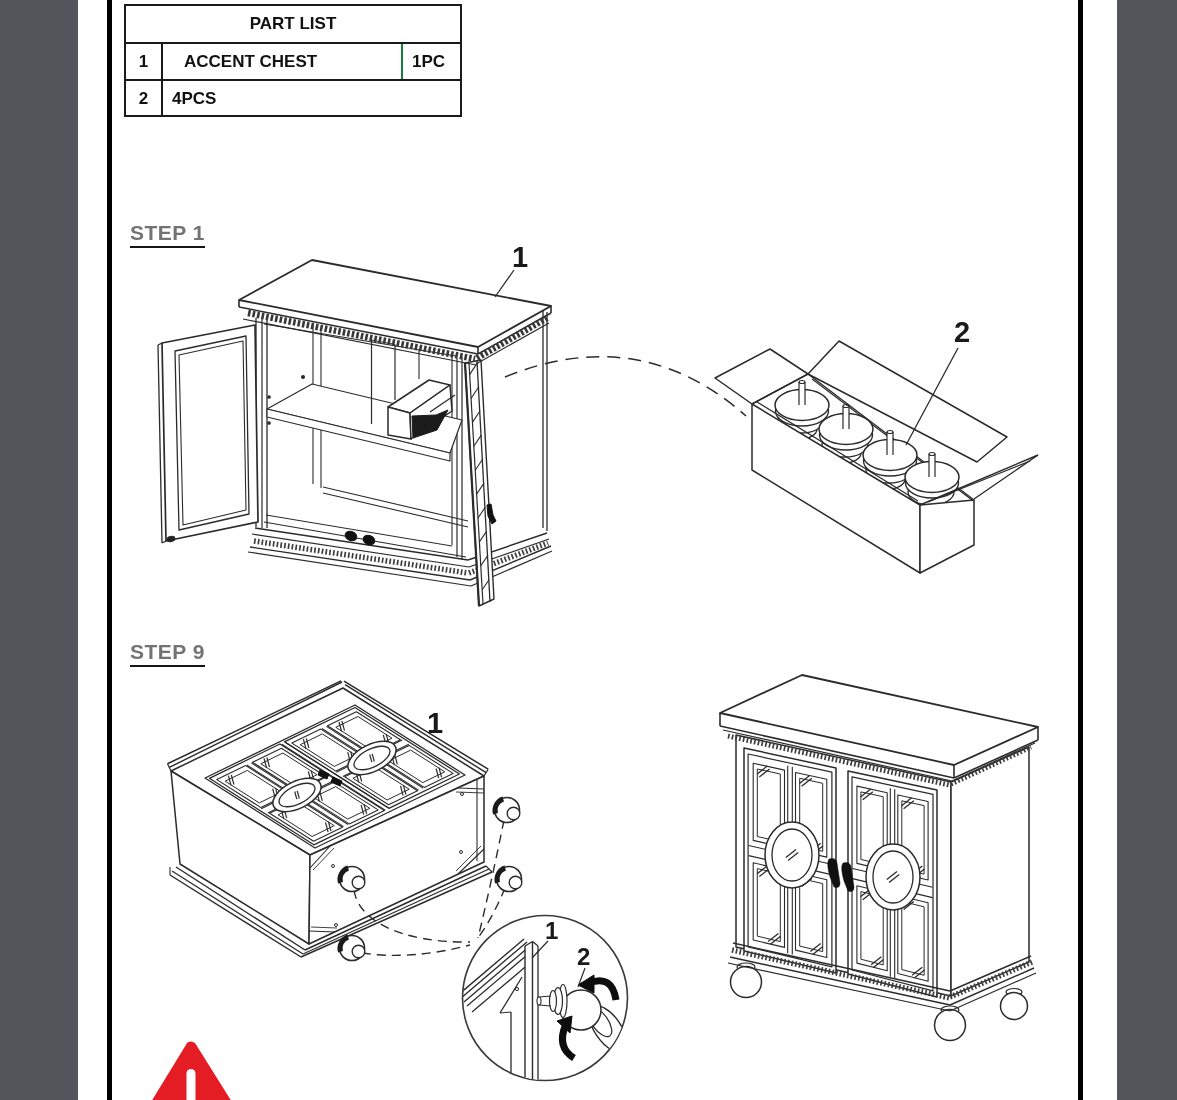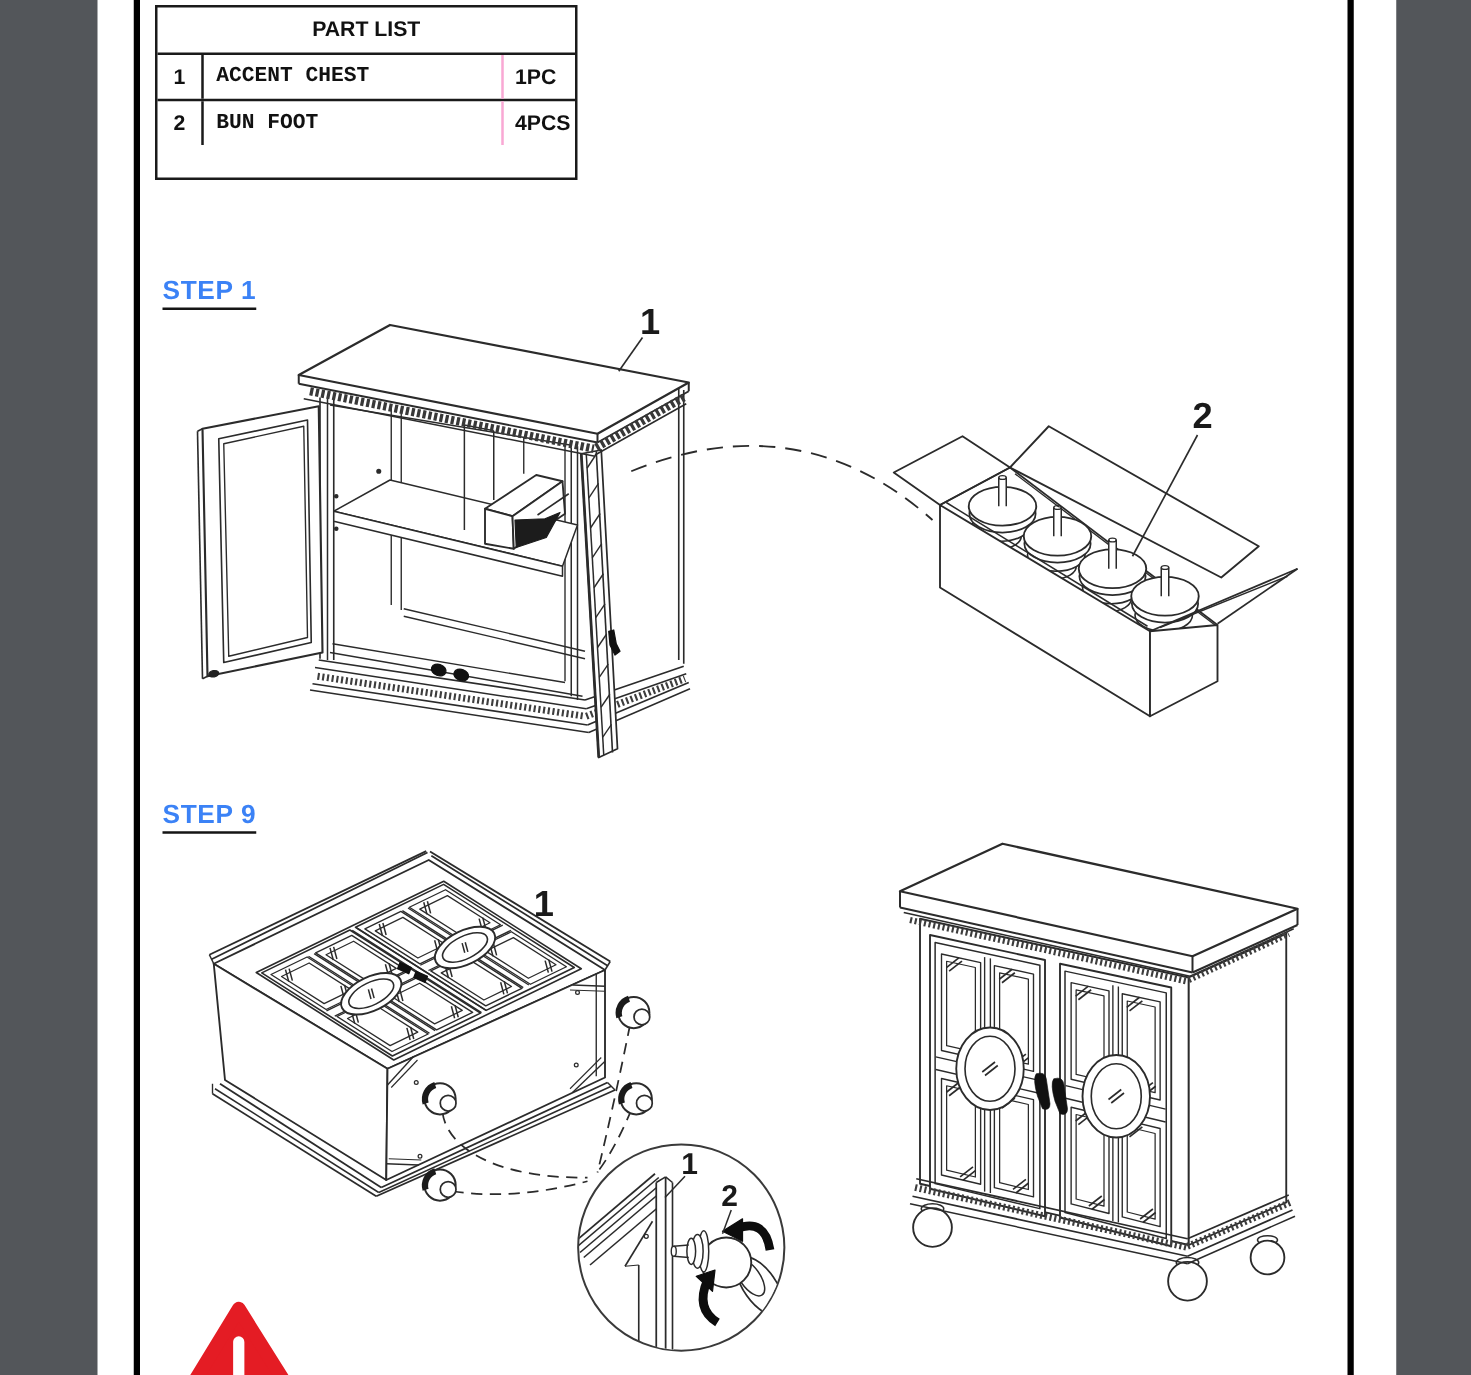--- a/index.html
+++ b/index.html
@@ -1,46 +1,45 @@
 <!DOCTYPE html>
 <html><head><meta charset="utf-8">
 <style>
 html,body{margin:0;padding:0;}
 body{width:1177px;height:1100px;position:relative;background:#fff;overflow:hidden;
       font-family:"Liberation Sans",sans-serif;}
 .gl{position:absolute;top:0;left:0;width:78px;height:1100px;background:#53565a;}
 .gr{position:absolute;top:0;left:1117px;width:60px;height:1100px;background:#53565a;}
 .bl{position:absolute;top:0;left:107px;width:5px;height:1100px;background:#000;}
 .br{position:absolute;top:0;left:1078px;width:5px;height:1100px;background:#000;}
-.tbl{position:absolute;left:124px;top:4px;width:338px;height:140px;border:2px solid #1a1a1a;
+.tbl{position:absolute;left:124px;top:4px;width:338px;height:113px;border:2px solid #1a1a1a;
      box-sizing:border-box;background:#fff;font-weight:bold;font-size:17px;color:#111;}
 .th{height:36px;border-bottom:2px solid #1a1a1a;text-align:center;line-height:36px;box-sizing:content-box;}
 .tr{height:35px;display:flex;}
 .tr.b{border-bottom:2px solid #1a1a1a;}
 .c1{width:35px;border-right:2px solid #1a1a1a;text-align:center;line-height:35px;}
-.c2{flex:1;border-right:2px solid #f9a8d4;line-height:35px;padding-left:10px;font-family:Liberation Mono, monospace;}
+.c2{flex:1;border-right:2px solid #15803d;line-height:35px;padding-left:21px;}
 .c3{width:57px;line-height:35px;padding-left:9px;box-sizing:border-box;}
-.step{position:absolute;font-weight:bold;font-size:21px;color:#3b82f6;border-bottom:2.5px solid #151515;
+.step{position:absolute;font-weight:bold;font-size:21px;color:#737373;border-bottom:2.5px solid #151515;
       padding-bottom:1px;letter-spacing:0.5px;}
 </style></head>
 <body>
 <div class="gl"></div>
 <div class="gr"></div>
 <div class="bl"></div>
 <div class="br"></div>
 <div class="tbl">
   <div class="th">PART LIST</div>
   <div class="tr b">
       <div class="c1">1</div>
       <div class="c2">ACCENT CHEST</div>
       <div class="c3">1PC</div>
     </div>
   <div class="tr">
       <div class="c1">2</div>
-      <div class="c2">BUN FOOT</div>
       <div class="c3">4PCS</div>
     </div>
 </div>
 <div class="step" style="left:130px;top:221px;">STEP 1</div>
 <div class="step" style="left:130px;top:640px;">STEP 9</div>
 <svg style="position:absolute;left:0;top:0;" width="1177" height="1100" viewBox="0 0 1177 1100">
 <polygon points="462.0,360.0 549.0,312.0 549.0,531.0 462.0,564.0" fill="#fff" stroke="none" stroke-linejoin="round"></polygon>
 <line x1="543.0" y1="310.0" x2="543.0" y2="528.0" stroke="#2b2b2b" stroke-width="1.3" stroke-linecap="butt"></line>
 <line x1="547.0" y1="312.0" x2="547.0" y2="531.0" stroke="#2b2b2b" stroke-width="1.3" stroke-linecap="butt"></line>
 <line x1="256.0" y1="318.0" x2="256.0" y2="527.0" stroke="#2b2b2b" stroke-width="1.3" stroke-linecap="butt"></line>

